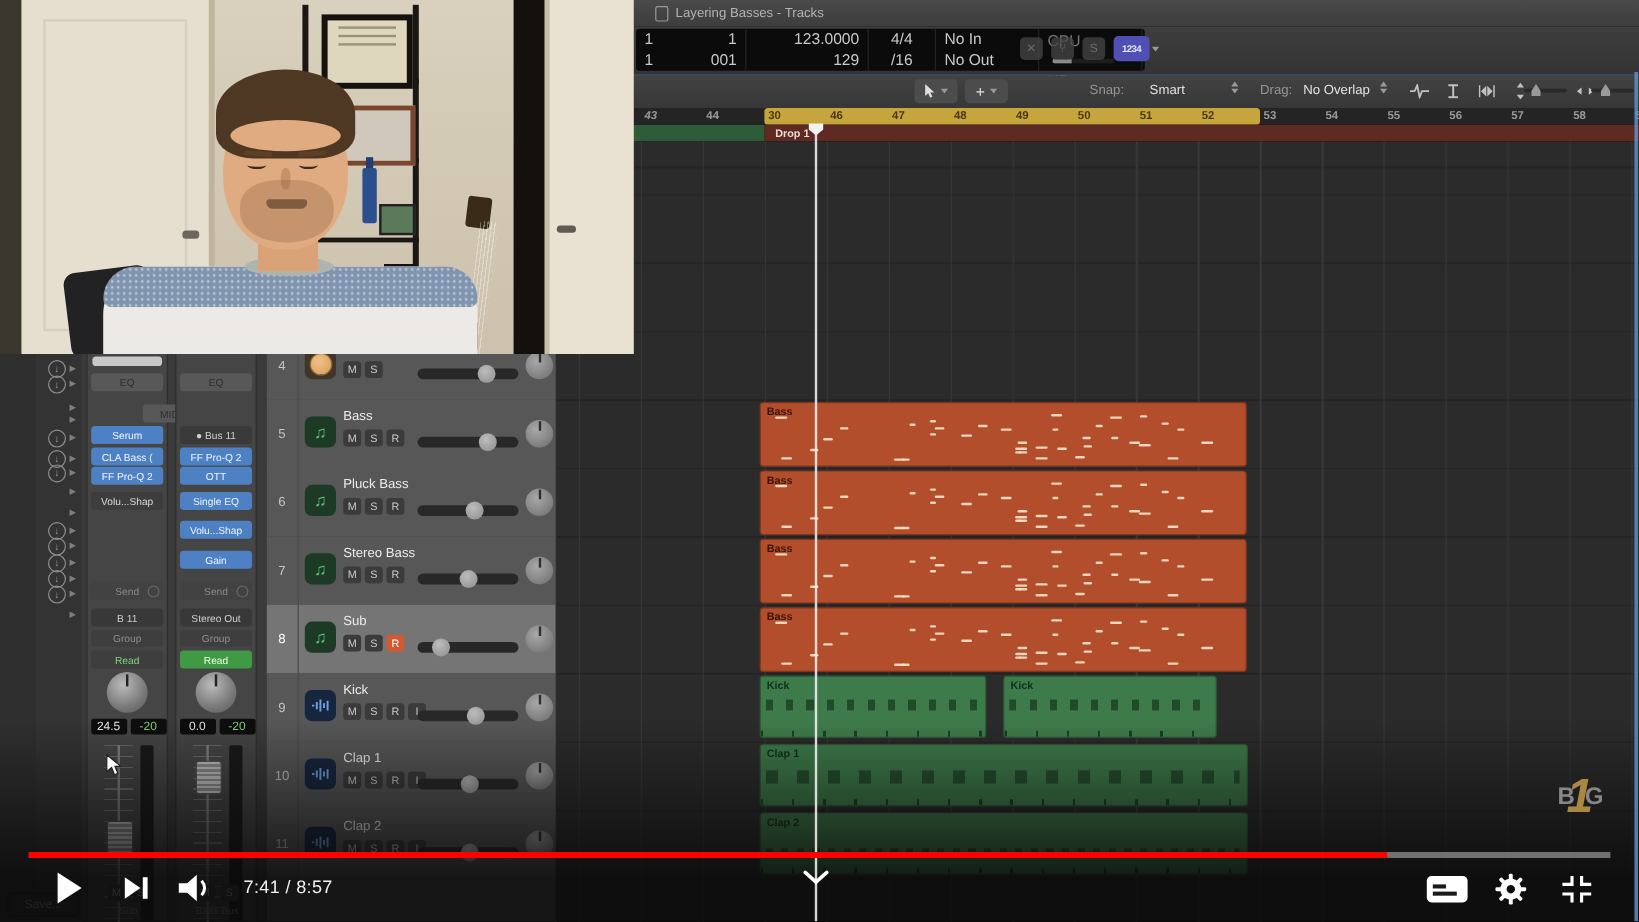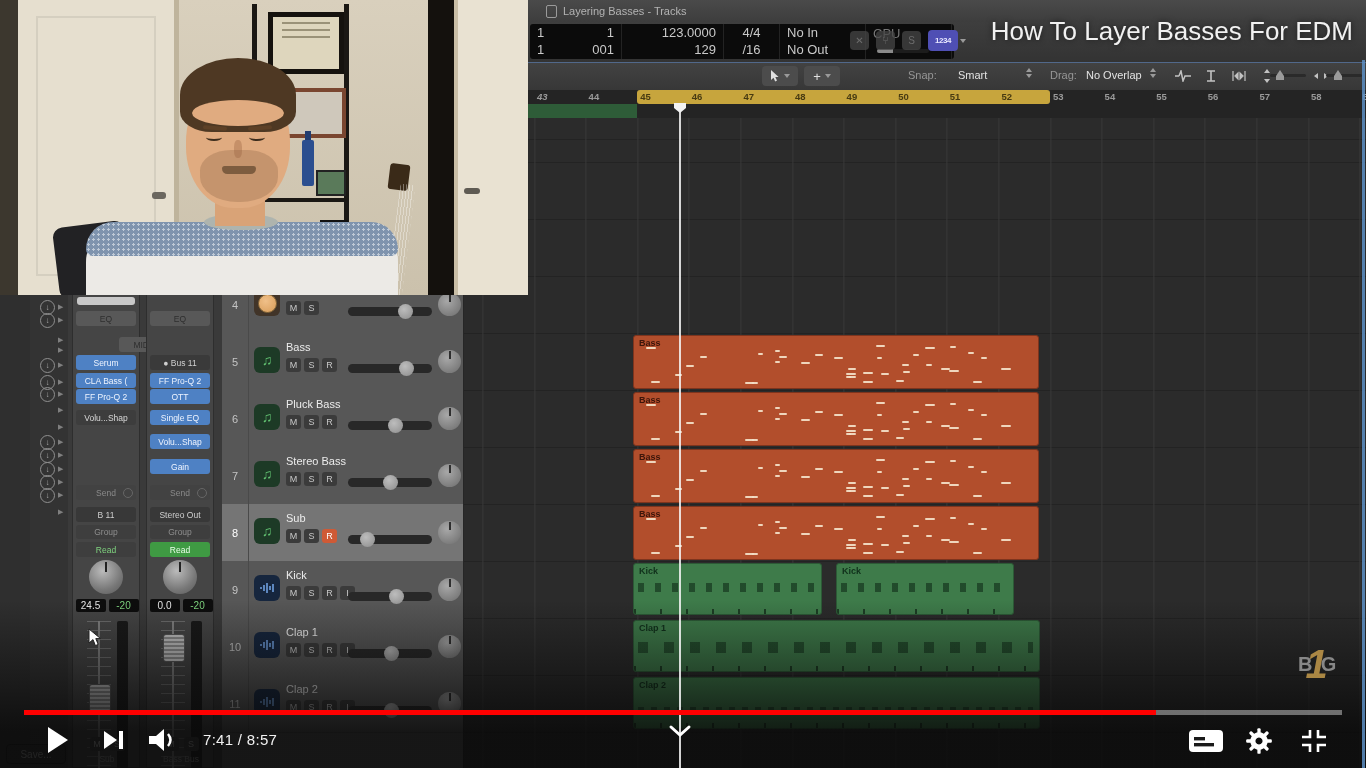--- a/index.html
+++ b/index.html
@@ -314,39 +314,40 @@
       </div>
       <div class="minislider" style="left:798px;width:36px">
           <i style="left:8px"></i>
         </div>
     </div>
 
     <div class="abs ruler">
         <div class="cycle-band" style="left: 174.2px; width: 412.8px;"></div>
         <div class="bar-num" style="left: 74px; font-style: italic;">43</div>
         <div class="bar-num" style="left: 125.6px;">44</div>
-        <div class="bar-num on-cycle" style="left: 177.2px;">45</div>
+        <div class="bar-num on-cycle" style="left: 177.2px;">30</div>
         <div class="bar-num on-cycle" style="left: 228.8px;">46</div>
         <div class="bar-num on-cycle" style="left: 280.4px;">47</div>
         <div class="bar-num on-cycle" style="left: 332px;">48</div>
         <div class="bar-num on-cycle" style="left: 383.6px;">49</div>
         <div class="bar-num on-cycle" style="left: 435.2px;">50</div>
         <div class="bar-num on-cycle" style="left: 486.8px;">51</div>
         <div class="bar-num on-cycle" style="left: 538.4px;">52</div>
         <div class="bar-num" style="left: 590px;">53</div>
         <div class="bar-num" style="left: 641.6px;">54</div>
         <div class="bar-num" style="left: 693.2px;">55</div>
         <div class="bar-num" style="left: 744.8px;">56</div>
         <div class="bar-num" style="left: 796.4px;">57</div>
         <div class="bar-num" style="left: 848px;">58</div>
         <div class="bar-num" style="left: 899.6px;">59</div>
       </div>
 
     <div class="abs marker-lane">
       <div class="mk-green"></div>
+      <div class="mk-drop"><span>Drop 1</span></div>
     </div>
 
     <div class="abs arrange">
         <div class="region r-orange" style="left: 170px; top: 217px; width: 406px; height: 54px;">
           <div class="rlabel">Bass</div>
           <div class="ndash" style="left: 3.07684%; top: 20.5849%; width: 9.88454px;"></div>
           <div class="ndash" style="left: 66.3106%; top: 54.5869%; width: 7.02761px;"></div>
           <div class="ndash" style="left: 44.8934%; top: 33.7545%; width: 7.76663px;"></div>
           <div class="ndash" style="left: 69.1436%; top: 35.0784%; width: 5.77974px;"></div>
           <div class="ndash" style="left: 72.2963%; top: 54.3618%; width: 5.98569px;"></div>
@@ -791,21 +792,20 @@
     <div class="brow" style="left:203px;top:126px;transform:rotate(4deg)"></div>
     <div class="brow" style="left:248px;top:126px;transform:rotate(-4deg)"></div>
     <div class="eye" style="left:206px;top:134px"></div>
     <div class="eye" style="left:249px;top:134px"></div>
     <div class="nose"></div>
     <div class="mustache"></div>
   </div>
 
   <div class="abs yt-scrim"></div>
 
-  <div class="abs yt-title">How To Layer Basses For EDM</div>
 
   <div class="abs yt-track">
     <div class="yt-played" style="width: 85.9%;"></div>
   </div>
 
   <svg class="abs chevdn" width="26" height="16" viewBox="0 0 26 16">
     <path d="M4,3 L13,11 L22,3" stroke="#fff" stroke-width="3" fill="none" stroke-linecap="round"></path>
   </svg>
 
   <div class="abs yt-controls">

